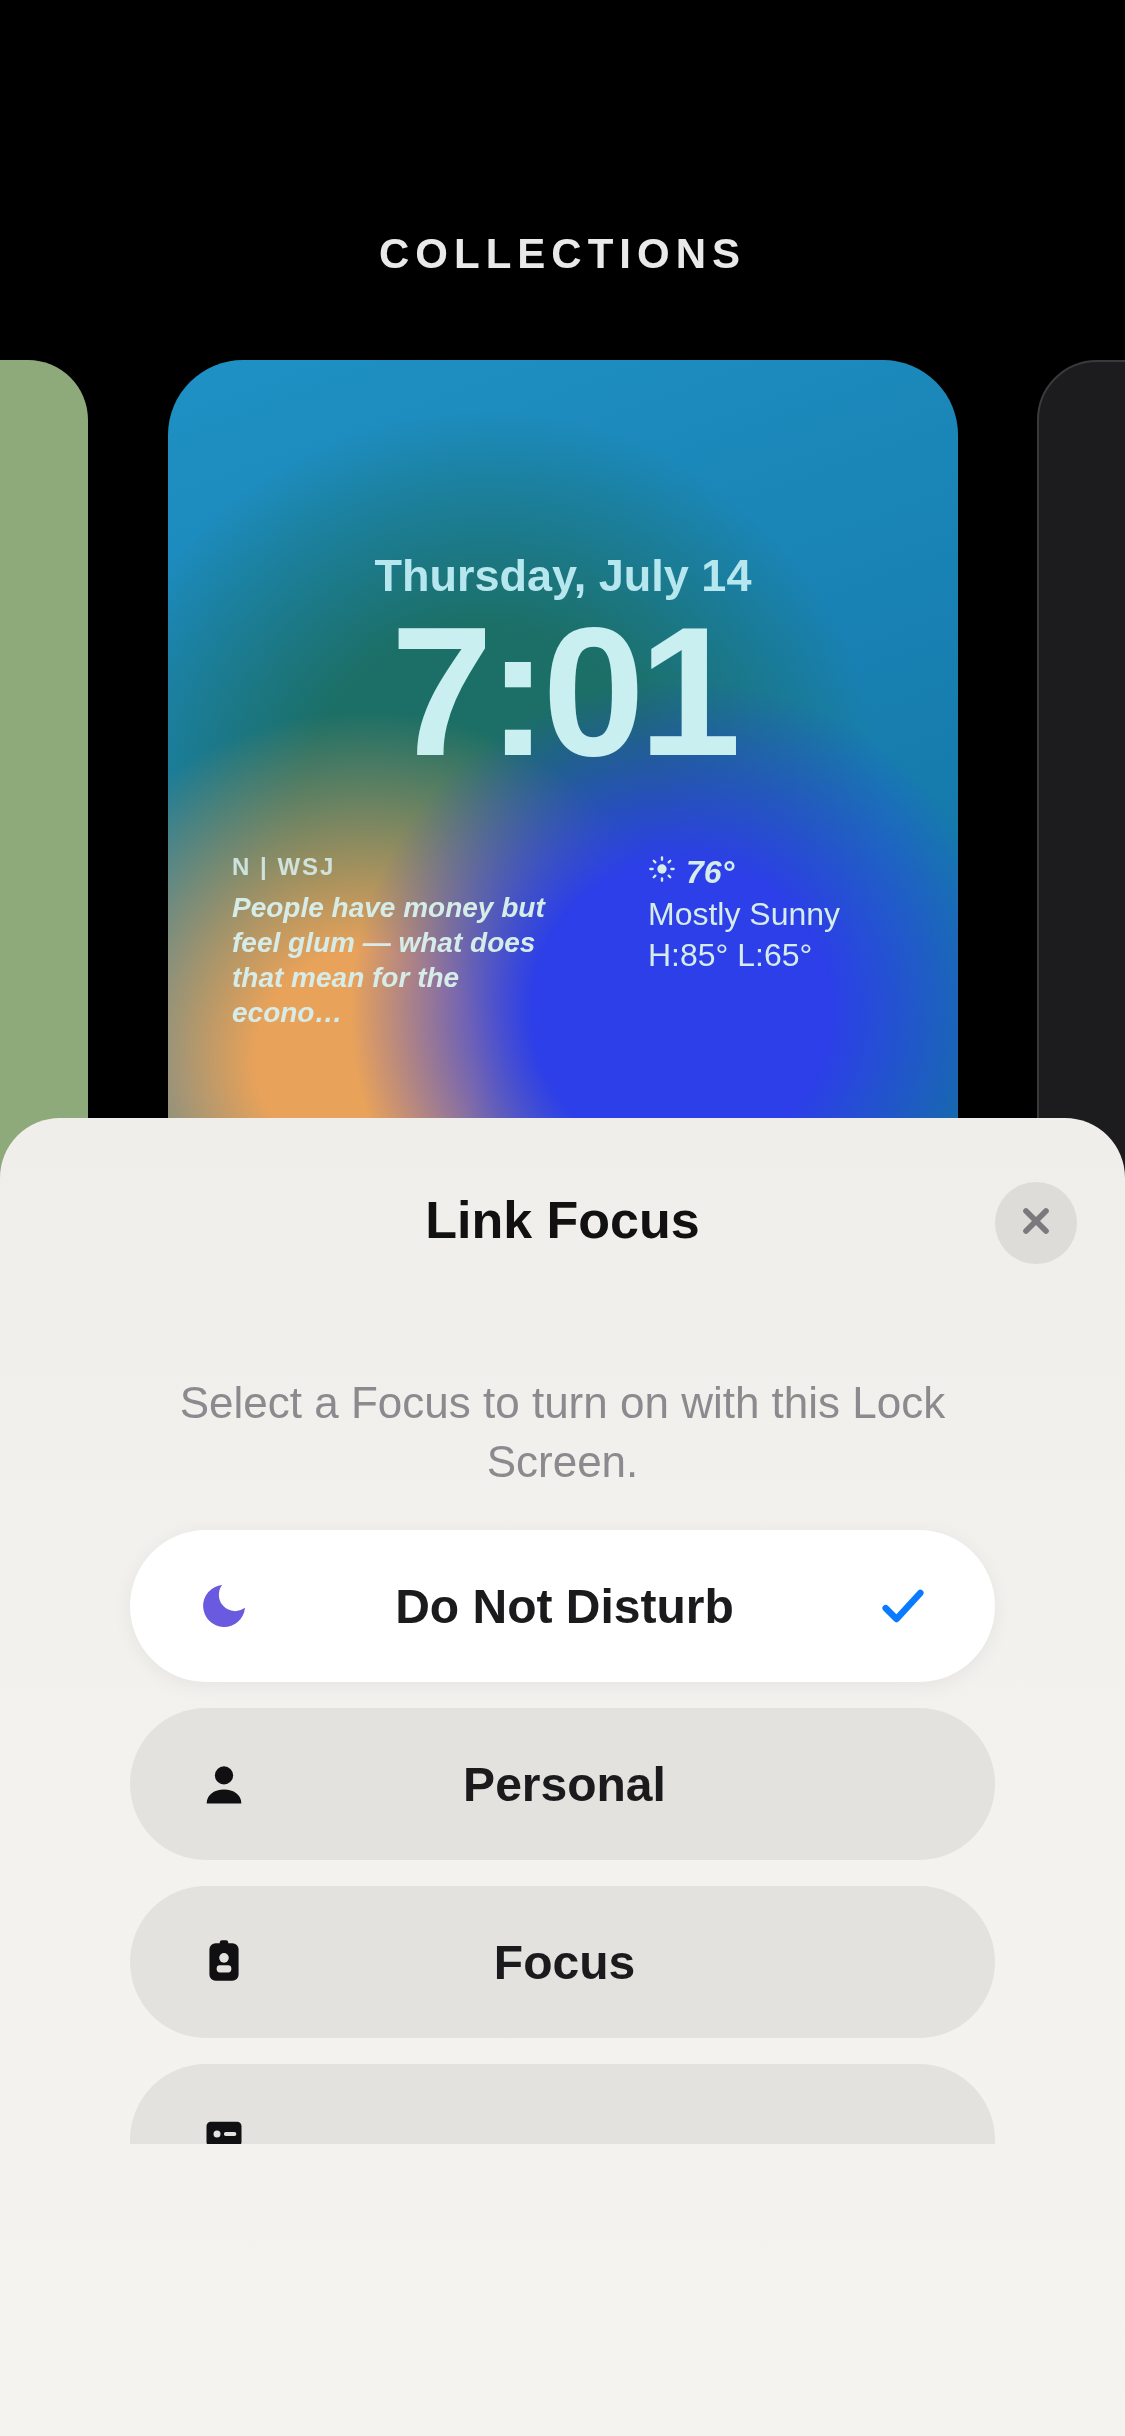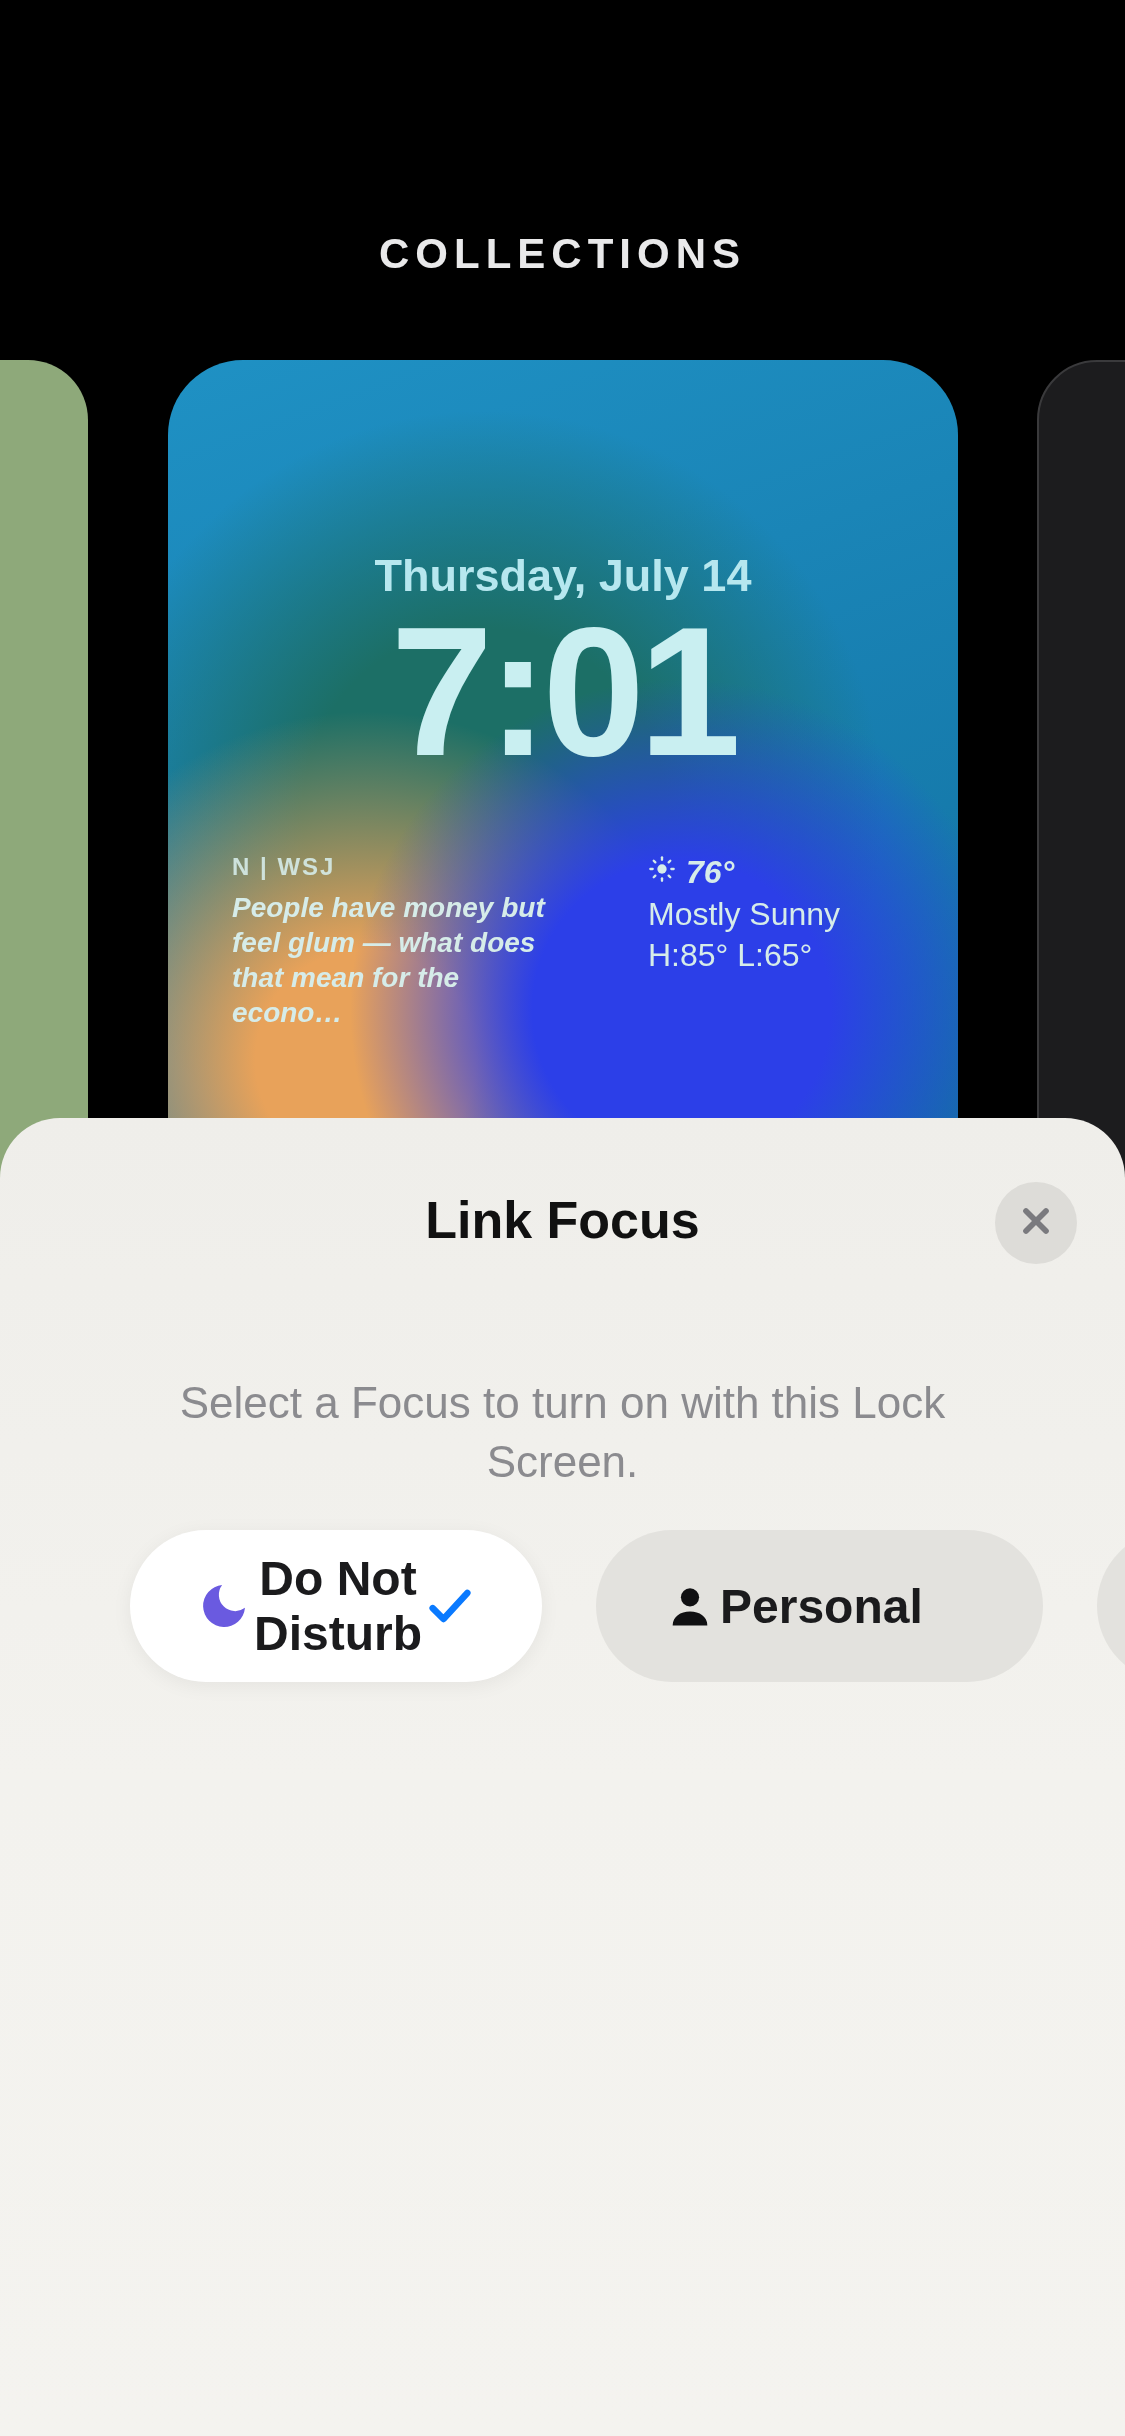--- a/index.html
+++ b/index.html
@@ -159,22 +159,22 @@
       font-size: 44px;
       color: #8b8b8f;
       line-height: 1.35;
     }
 
     .options {
       position: absolute;
       top: 412px;
       left: 130px; right: 130px;
       display: flex;
-      flex-direction: row;
-      gap: 54px;
+      flex-direction: column;
+      gap: 26px;
     }
 
     .option {
       height: 152px;
       border-radius: 76px;
       display: flex;
       align-items: center;
       padding: 0 64px;
       cursor: pointer;
       position: relative;
@@ -310,21 +310,21 @@
 
     <div class="option unselected">
       <div class="icon-slot">
         <svg viewBox="0 0 24 24" width="50" height="58" fill="#101012">
             <rect x="5" y="3" width="14" height="18" rx="3"></rect>
             <circle cx="12" cy="10" r="2.3" fill="#e3e2de"></circle>
             <rect x="8.5" y="13.5" width="7" height="3.5" rx="1.5" fill="#e3e2de"></rect>
             <rect x="10" y="1.5" width="4" height="3" rx="1" fill="#101012"></rect>
           </svg>
       </div>
-      <div class="label">Link</div>
+      <div class="label">Focus</div>
       <div class="check"></div>
     </div>
 
     <div class="option unselected cutoff">
       <div class="icon-slot">
         <svg viewBox="0 0 24 24" width="52" height="42" fill="#101012">
             <rect x="2" y="5" width="20" height="14" rx="2.5"></rect>
             <circle cx="8" cy="12" r="2" fill="#e3e2de"></circle>
             <rect x="12" y="10.8" width="7" height="2.4" rx="1" fill="#e3e2de"></rect>
           </svg>

